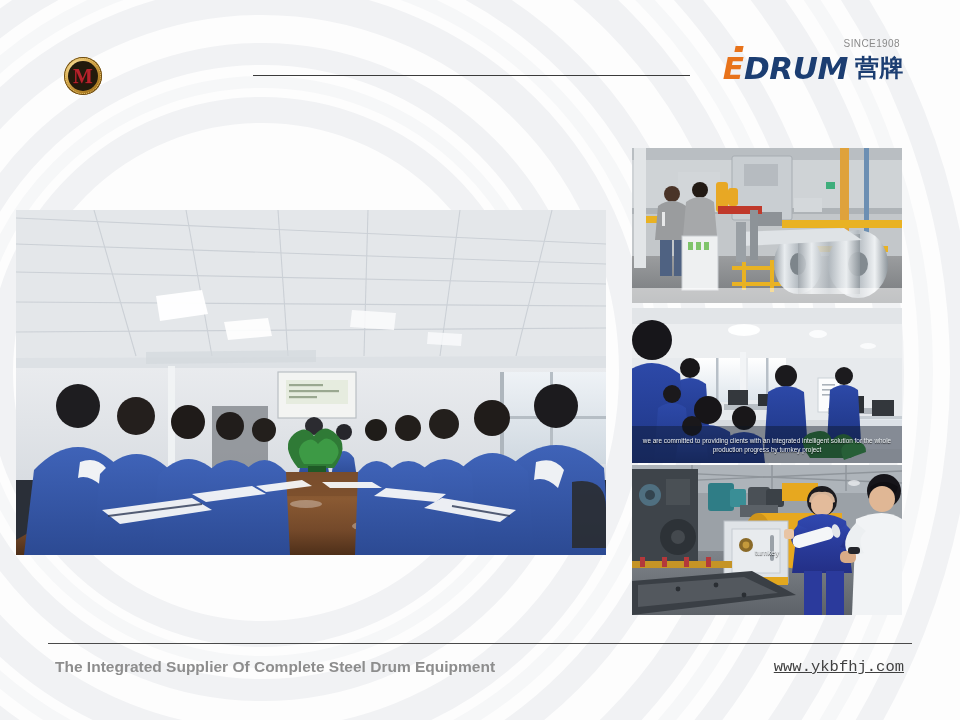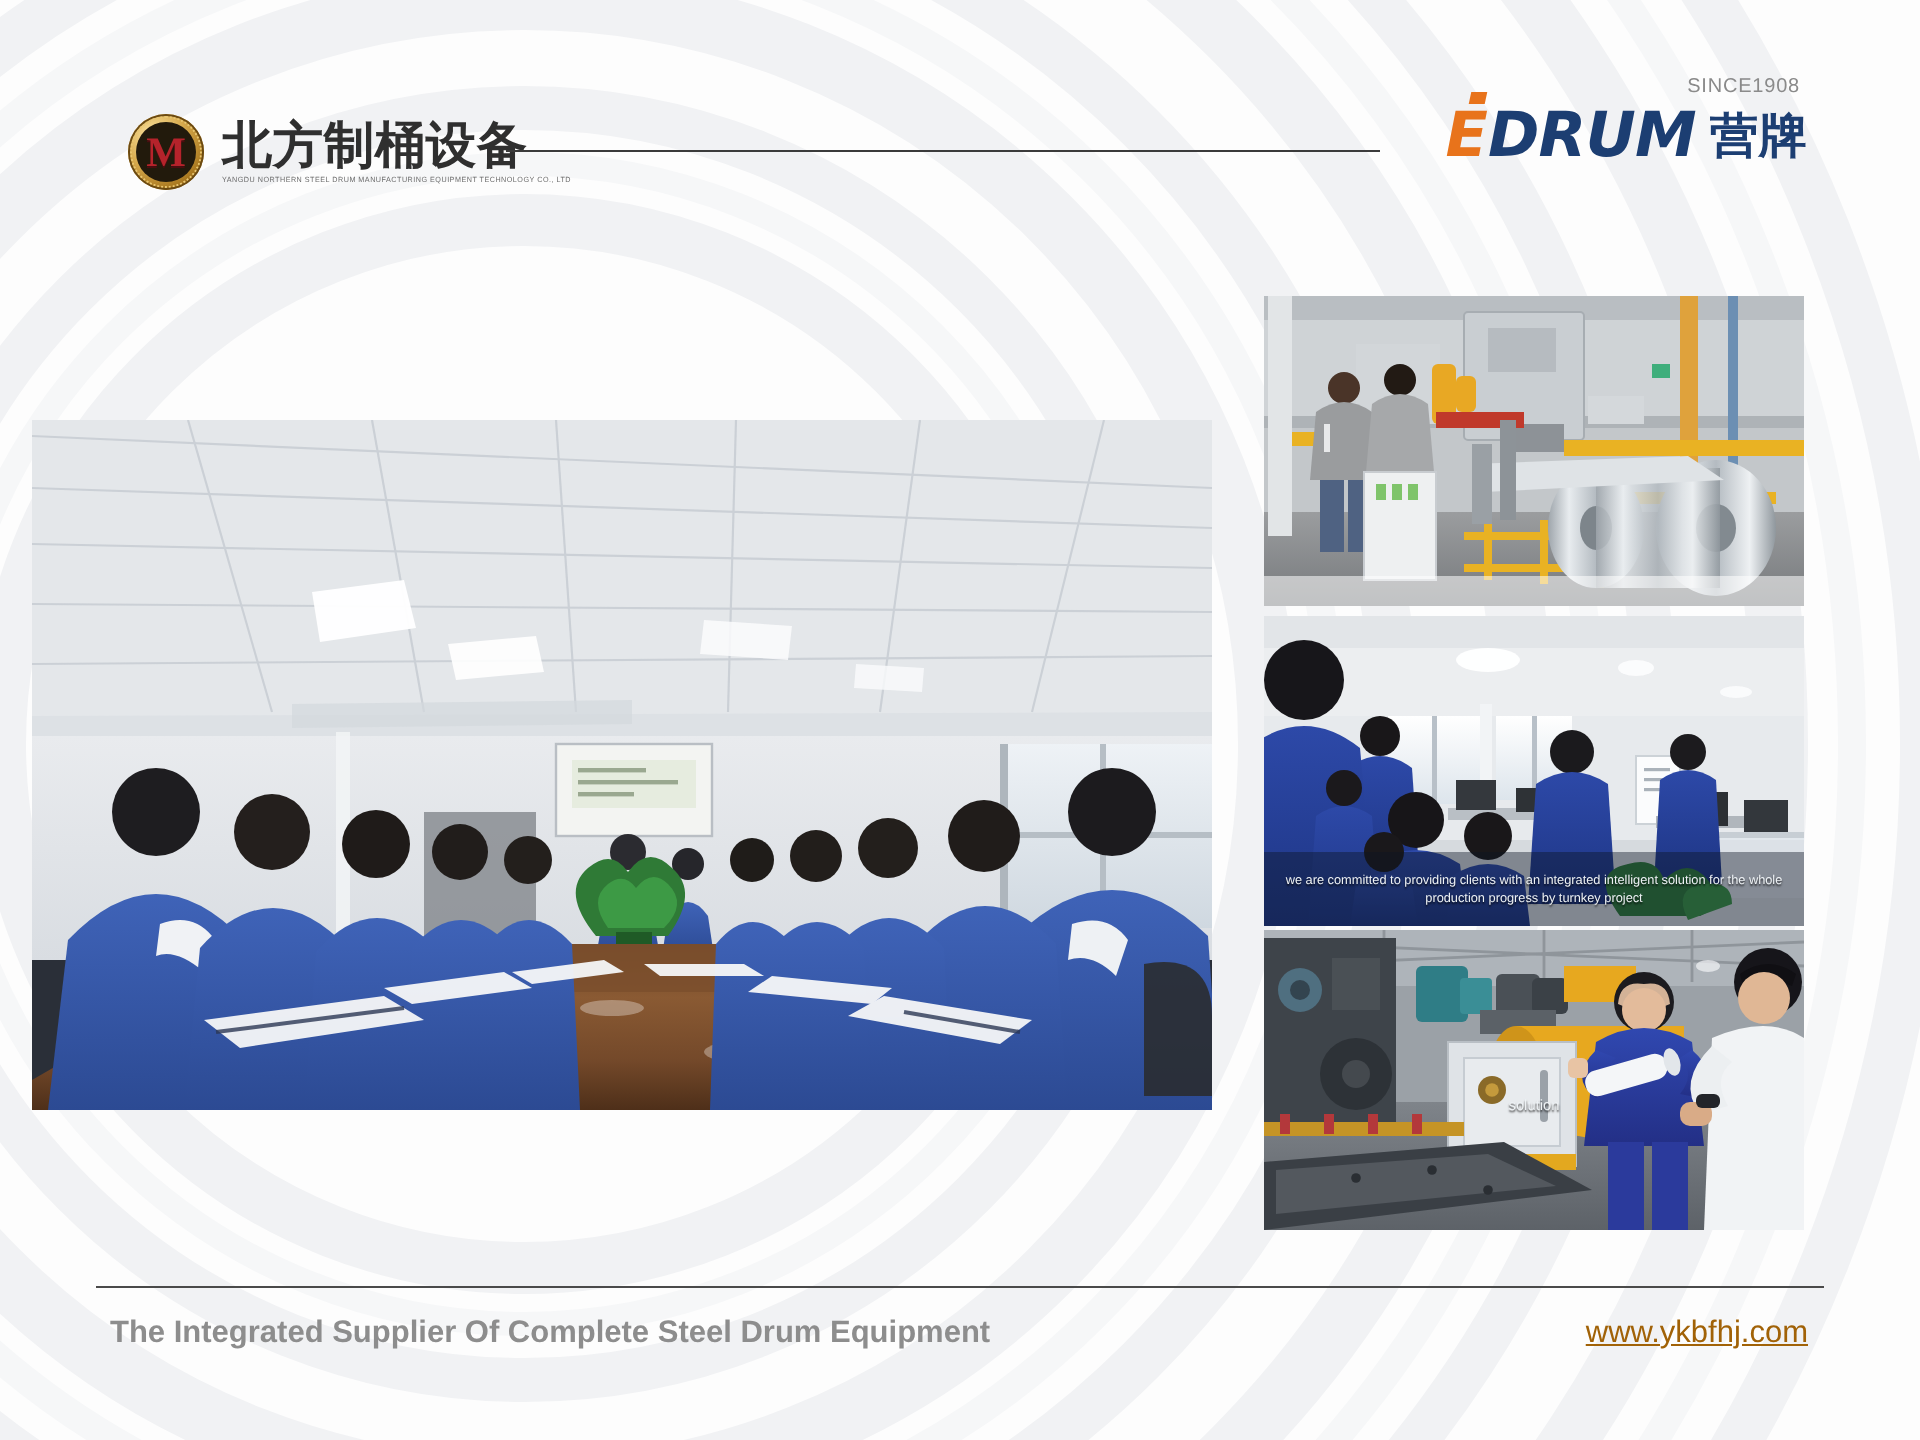--- a/index.html
+++ b/index.html
@@ -181,22 +181,22 @@
     position: absolute; left: 55px; top: 658px;
     font-size: 15.5px;
     color: #8d8d8d;
     font-family: "Liberation Sans", sans-serif;
     white-space: nowrap;
     font-weight: bold;
   }
   .footer-url {
     position: absolute; right: 56px; top: 658px;
     font-size: 15.5px;
-    color: #a16207;
-    font-family: Liberation Sans, sans-serif;
+    color: #404040;
+    font-family: Liberation Mono, monospace;
     text-decoration: underline;
     white-space: nowrap;
   }
 </style>
 </head>
 <body>
 
 <div id="slide">
 
   <svg class="bg-arcs" viewBox="0 0 960 720" preserveAspectRatio="none">
@@ -222,24 +222,20 @@
       <circle cx="262" cy="372" r="664" stroke-width="14"></circle>
     </g>
   </svg>
 
   <div class="header">
 
     <div class="logo-left">
       <div class="logo-seal">
         <span class="ring-txt"></span>
       </div>
-      <div class="logo-left-text">
-        <div class="logo-cn">北方制桶设备</div>
-        <div class="logo-en">YANGDU NORTHERN STEEL DRUM MANUFACTURING EQUIPMENT TECHNOLOGY CO., LTD</div>
-      </div>
     </div>
 
     <div class="header-rule"></div>
 
     <div class="logo-right">
       <div class="since">SINCE1908</div>
       <div class="brand-row">
         <span class="brand-e">E</span>
         <span class="brand-mdrum">DRUM</span>
         <span class="brand-cn">营牌</span>
@@ -644,20 +640,20 @@
         <path d="M238 22 q14 -10 28 0 l-2 6 q-12 -6 -24 2 z" fill="#100f13"></path>
         <circle cx="250" cy="34" r="13" fill="#e0b795"></circle>
         <path d="M224 54 q28 -12 46 0 l0 96 h-50 z" fill="#f1f3f5"></path>
         <path d="M224 58 q-18 18 -6 34 l14 -4 q-8 -14 2 -22 z" fill="#eceff1"></path>
         <rect x="208" y="86" width="16" height="12" rx="5" fill="#d9ab87"></rect>
         <rect x="216" y="82" width="12" height="7" rx="3" fill="#23252a"></rect>
       </g>
 
       <rect x="0" y="0" width="0" height="0" fill="none"></rect>
     </svg>
-    <div class="cap" style="top: 83px; text-align: center; font-size: 7.4px;">solution</div>
+    <div class="cap" style="top: 83px; text-align: center; font-size: 7.4px;">turnkey</div>
   </div>
 
   <div class="footer-rule"></div>
   <div class="footer-text">The Integrated Supplier Of Complete Steel Drum Equipment</div>
   <a class="footer-url" href="#">www.ykbfhj.com</a>
 
 </div>
 
 </body></html>

